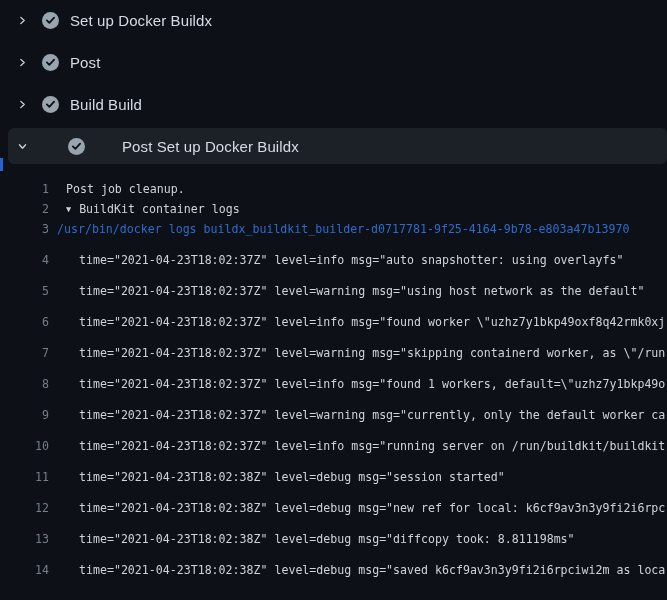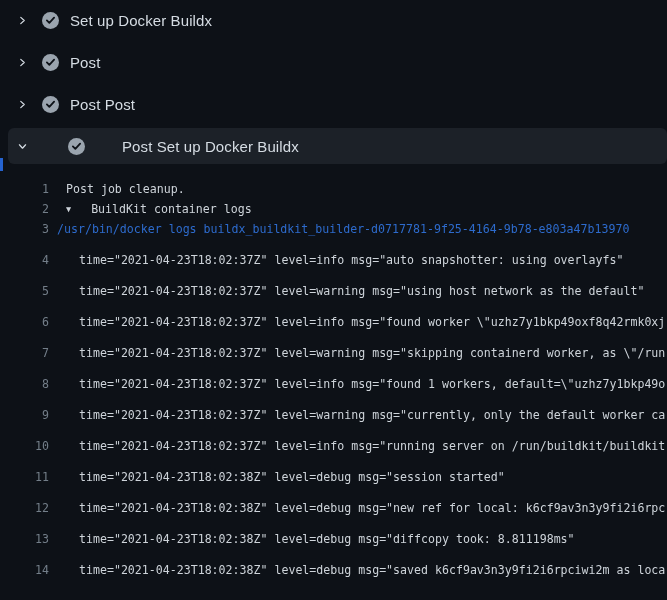--- a/index.html
+++ b/index.html
@@ -46,21 +46,21 @@
   }
   .txt { flex: none; }
   .lrow.plain .txt, .lrow.wrap .txt { margin-left: 17px; }
   .lrow.log .txt, .lrow.command .txt { margin-left: 30px; }
   .lrow.command .txt { color: var(--command-blue, #2d6bcd); margin-left: 8px; }
   .garrow {
     flex: none; margin-left: 17px; margin-right: 4px;
     font-size: 8.5px; line-height: 20px;
     color: var(--log-text, #ced4da); cursor: pointer;
   }
-  .lrow.group .txt { margin-left: 16px; }
+  .lrow.group .txt { margin-left: 4px; }
   .edge-indicator {
     position: absolute; left: 0; top: 158px;
     width: 3px; height: 13px;
     background: var(--indicator-blue, #2563d0);
   }
 </style>
 </head>
 <body>
 
 <div class="app">
@@ -103,21 +103,21 @@
         <svg width="11" height="11" viewBox="0 0 16 16">
           <path d="M5.5 3.5 L10.5 8 L5.5 12.5" fill="none" stroke="currentColor" stroke-width="1.8" stroke-linecap="round" stroke-linejoin="round"></path>
         </svg>
       </span>
       <span class="check">
         <svg width="17" height="17" viewBox="0 0 16 16">
           <circle cx="8" cy="8" r="8" class="check-bg" fill="#9aa4ae"></circle>
           <path d="M11.4 5.4 L6.9 10.2 L4.6 7.9" fill="none" class="check-mark" stroke-width="1.7" stroke-linecap="round" stroke-linejoin="round" stroke="#0d1117"></path>
         </svg>
       </span>
-      <span class="step-label">Post Post</span>
+      <span class="step-label">Build Build</span>
     </div>
   </div>
       <div class="step expanded">
     <div class="step-inner">
       <span class="chev">
         <svg width="11" height="11" viewBox="0 0 16 16">
           <path d="M5.5 3.5 L10.5 8 L5.5 12.5" fill="none" stroke="currentColor" stroke-width="1.8" stroke-linecap="round" stroke-linejoin="round"></path>
         </svg>
       </span>
       <span class="check">

